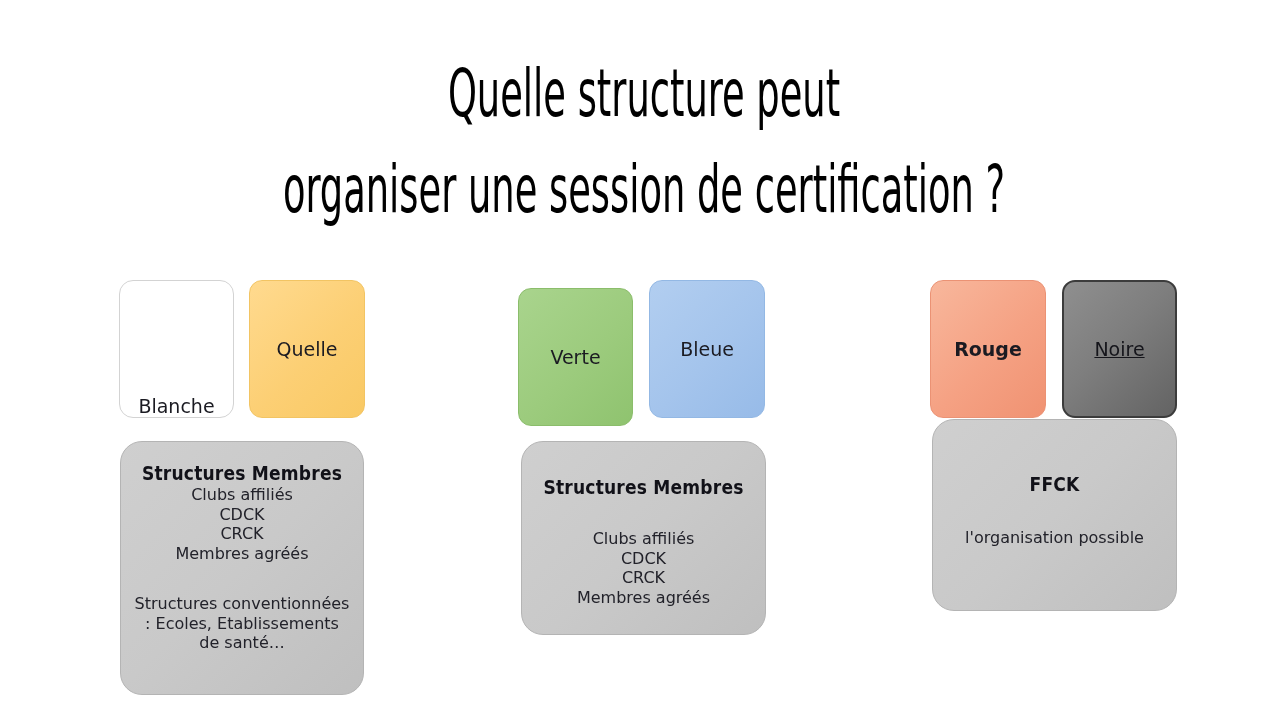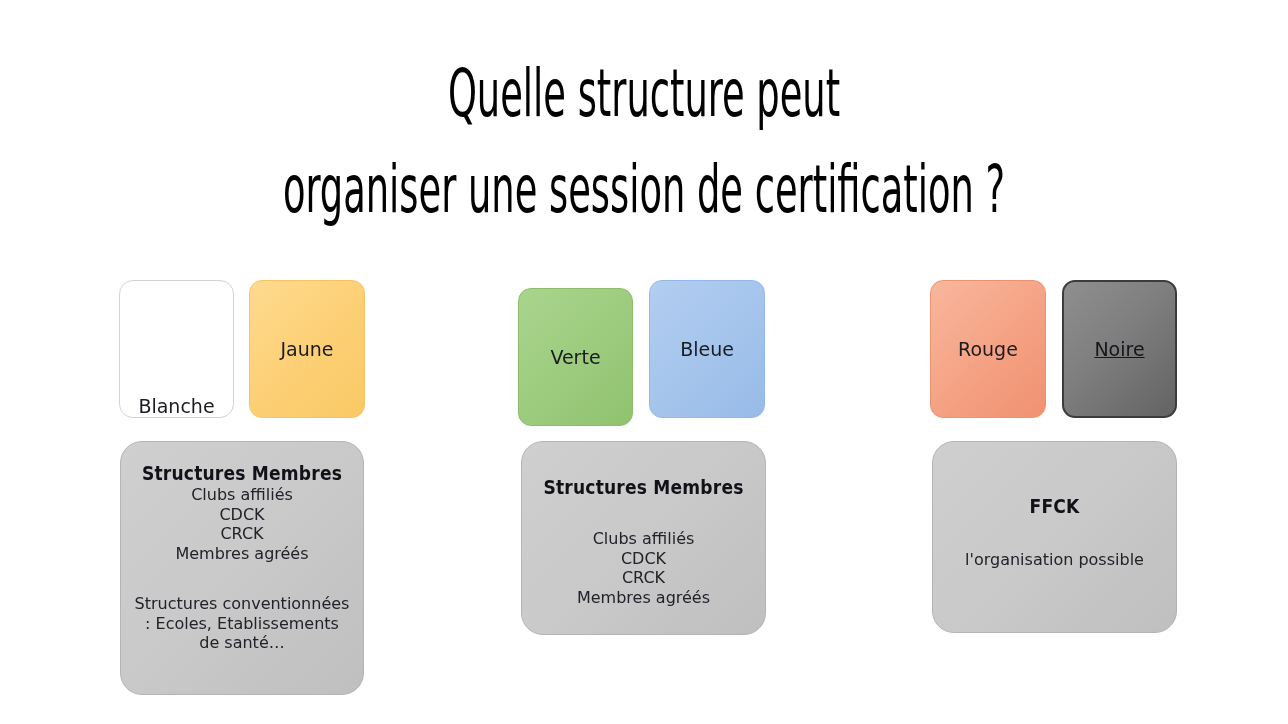--- a/index.html
+++ b/index.html
@@ -69,20 +69,21 @@
   }
   .card-bleue {
     left: 649px;  top: 280px;  width: 116px; height: 138px;
     background: linear-gradient(135deg, #b2cef0 0%, #a4c4ec 55%, #97bbe8 100%);
     border: 1px solid #93b8e4;
   }
   .card-rouge {
     left: 930px;  top: 280px;  width: 116px; height: 138px;
     background: linear-gradient(135deg, #f8b79c 0%, #f5a183 55%, #f09272 100%);
     border: 1px solid #eb9274;
+    font-weight: bold;
   }
   .card-noire {
     left: 1062px; top: 280px;  width: 115px; height: 138px;
     background: linear-gradient(135deg, #8f8f8f 0%, #7e7e7e 45%, #636363 100%);
     border: 2px solid #3c3c3c;
     color: #15151b;
     text-decoration: underline;
   }
 
   
@@ -91,21 +92,21 @@
     background: linear-gradient(135deg, #cfcfcf 0%, #c9c9c9 50%, #bfbfbf 100%);
     border: 1px solid #b4b4b4;
     border-radius: 22px;
     box-sizing: border-box;
     text-align: center;
     color: #1b1b22;
     overflow: hidden;
   }
   .panel-1 { left: 120px; top: 441px; width: 244px; height: 254px; }
   .panel-2 { left: 521px; top: 441px; width: 245px; height: 194px; }
-  .panel-3 { left: 932px; top: 441px; width: 245px; height: 192px; }
+  .panel-3 { left: 932px; top: 419px; width: 245px; height: 192px; }
 
   .panel-heading {
     font-family: "DejaVu Sans Condensed", "Liberation Sans Narrow", "Liberation Sans", sans-serif;
     font-weight: 700;
     font-size: 19px;
     line-height: 24px;
     color: #111118;
     letter-spacing: 0.2px;
   }
   .panel-line {
@@ -130,21 +131,21 @@
 
 <div id="slide-title">
   <span class="tline">Quelle structure peut</span>
   <span class="tline">organiser une session de certification ?</span>
 </div>
 
 <div class="color-card card-blanche">
   <span>Blanche</span>
 </div>
 <div class="color-card card-jaune">
-  <span>Jaune</span>
+  <span>Quelle</span>
 </div>
 
 <div class="color-card card-verte">
   <span>Verte</span>
 </div>
 <div class="color-card card-bleue">
   <span>Bleue</span>
 </div>
 
 <div class="color-card card-rouge">

